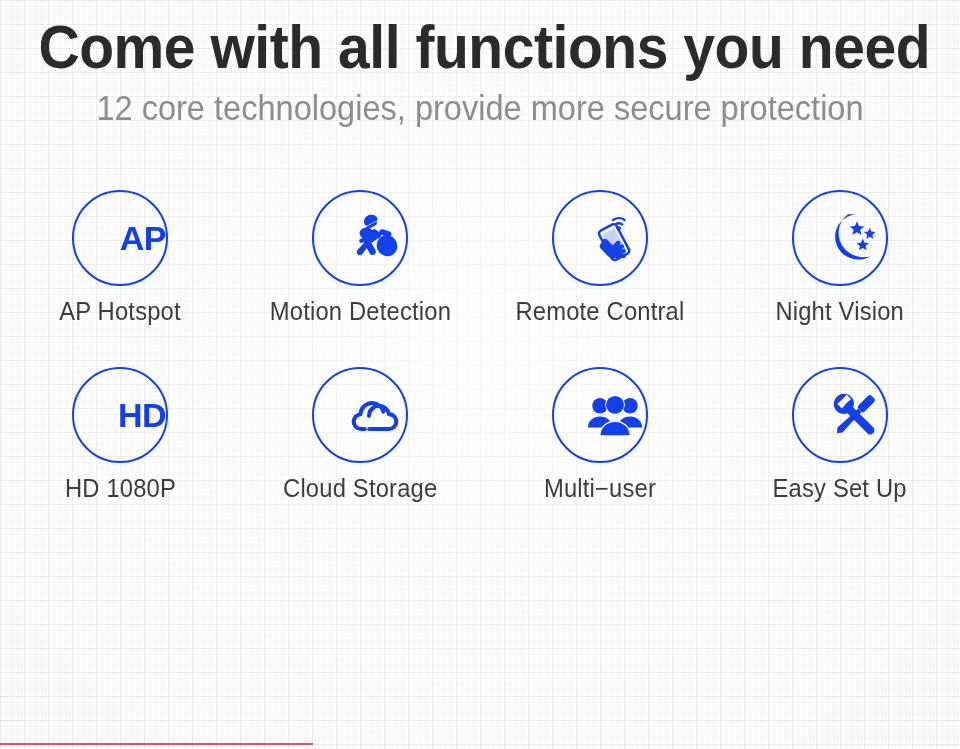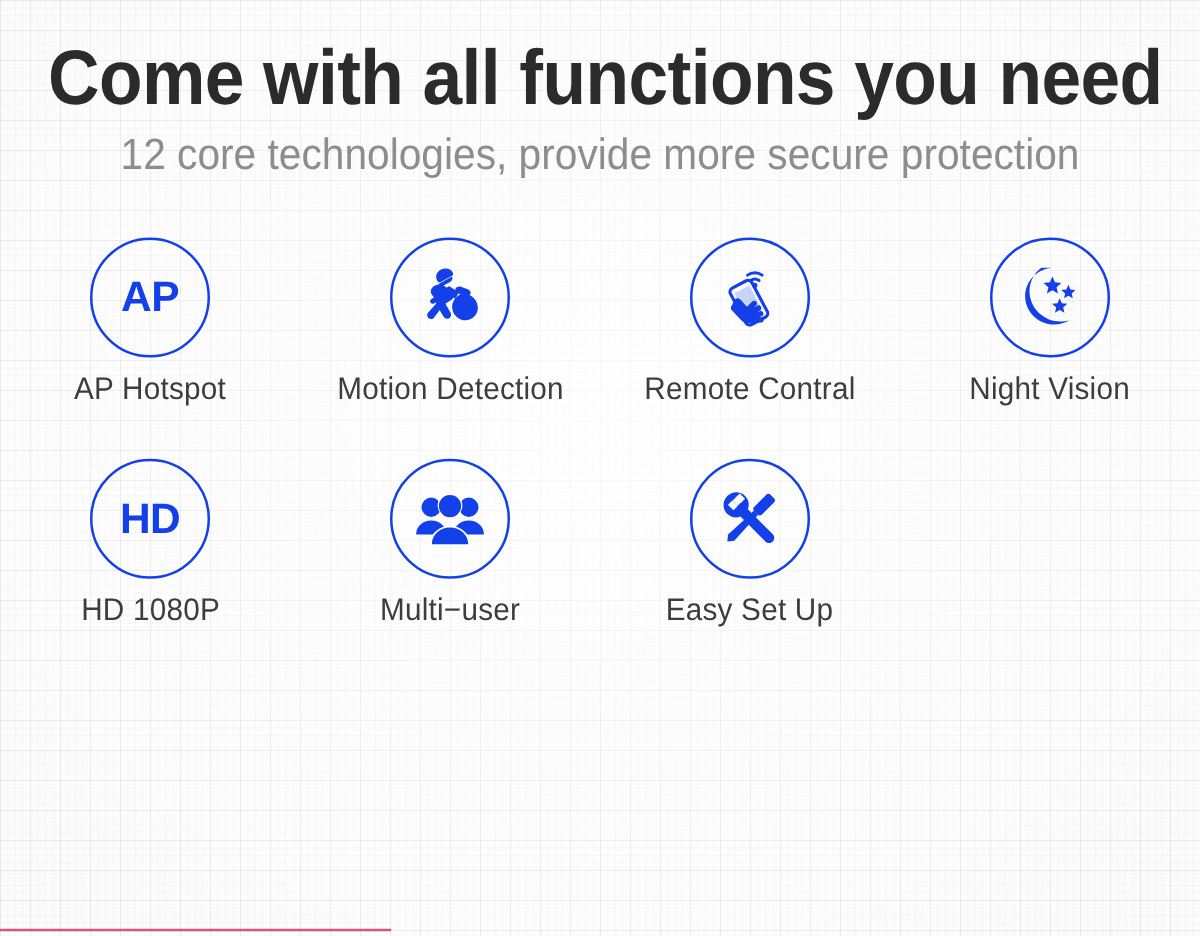--- a/index.html
+++ b/index.html
@@ -36,21 +36,21 @@
   }
 
   #content {
     position: absolute;
     left: 0; top: 0;
     width: 960px; height: 749px;
   }
 
   
   .heading-block {
-    padding-top: 30px;
+    padding-top: 14px;
     text-align: center;
   }
   #main-title {
     font-family: "Liberation Sans Narrow", "Liberation Sans", sans-serif;
     font-size: 62px;
     font-weight: 700;
     color: #2b2b2b;
     letter-spacing: -0.5px;
     line-height: 1.08;
     margin: 0;
@@ -85,21 +85,21 @@
     flex-direction: column;
     align-items: center;
   }
   .icon-circle {
     width: 96px;
     height: 96px;
     border-radius: 50%;
     border: 2.5px solid #1340e8;
     display: flex;
     align-items: center;
-    justify-content: center;
+    justify-content: flex-end;
     box-sizing: border-box;
     flex: none;
   }
   .icon-circle svg { display: block; }
   .icon-text {
     font-family: "Liberation Sans", sans-serif;
     font-size: 34px;
     font-weight: 600;
     color: #1340e8;
     letter-spacing: -0.5px;
@@ -213,20 +213,29 @@
       <div class="feature-label">Night Vision</div>
     </div>
 
     <div class="feature-cell">
       <div class="icon-circle">
         <span class="icon-text">HD</span>
       </div>
       <div class="feature-label">HD 1080P</div>
     </div>
 
+    <div class="feature-cell">
+      <div class="icon-circle">
+        <svg width="62" height="62" viewBox="0 0 64 64" fill="none" stroke="#1340e8" stroke-width="4.2" stroke-linejoin="round" stroke-linecap="round" aria-hidden="true">
+          <path d="M21.5 46.5h-3.8c-4.3 0 -7.7 -3.5 -7.7 -7.7c0 -4 3.1 -7.3 7 -7.6c0.3 -6.4 5.6 -11.5 12.1 -11.5c5.5 0 10.2 3.7 11.6 8.8"></path>
+          <path d="M26 46.5h20.3c4.2 0 7.7 -3.4 7.7 -7.7c0 -4.2 -3.4 -7.6 -7.6 -7.7c-0.8 -4.9 -5.1 -8.6 -10.2 -8.6c-5.7 0 -10.4 4.6 -10.4 10.4"></path>
+        </svg>
+      </div>
+      <div class="feature-label">Cloud Storage</div>
+    </div>
 
     <div class="feature-cell">
       <div class="icon-circle">
         <svg width="62" height="62" viewBox="0 0 64 64" fill="#1340e8" aria-hidden="true">
 
           <circle cx="16.5" cy="22.5" r="8"></circle>
           <path d="M4 45c0 -6.8 5.6 -11.5 12.5 -11.5c6.9 0 12.5 4.7 12.5 11.5z"></path>
 
           <circle cx="47.5" cy="22.5" r="8"></circle>
           <path d="M35 45c0 -6.8 5.6 -11.5 12.5 -11.5c6.9 0 12.5 4.7 12.5 11.5z"></path>

